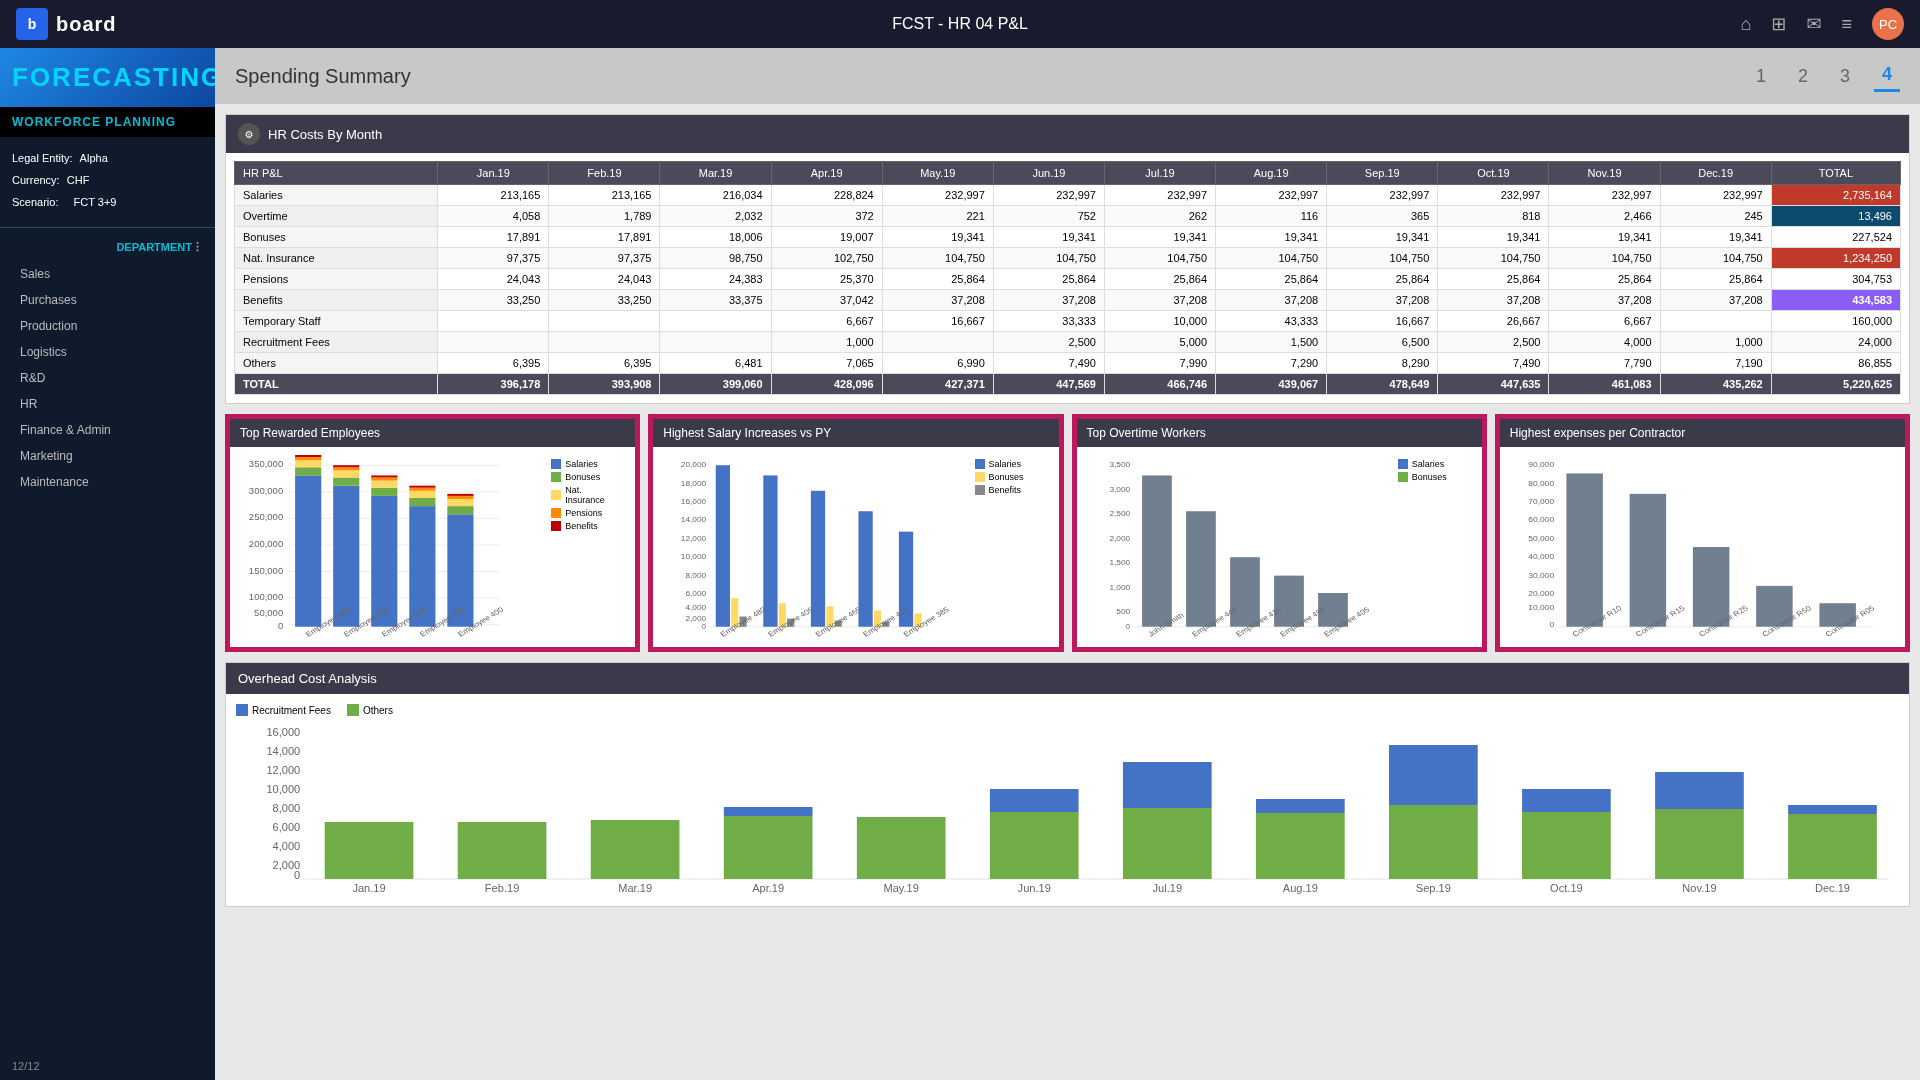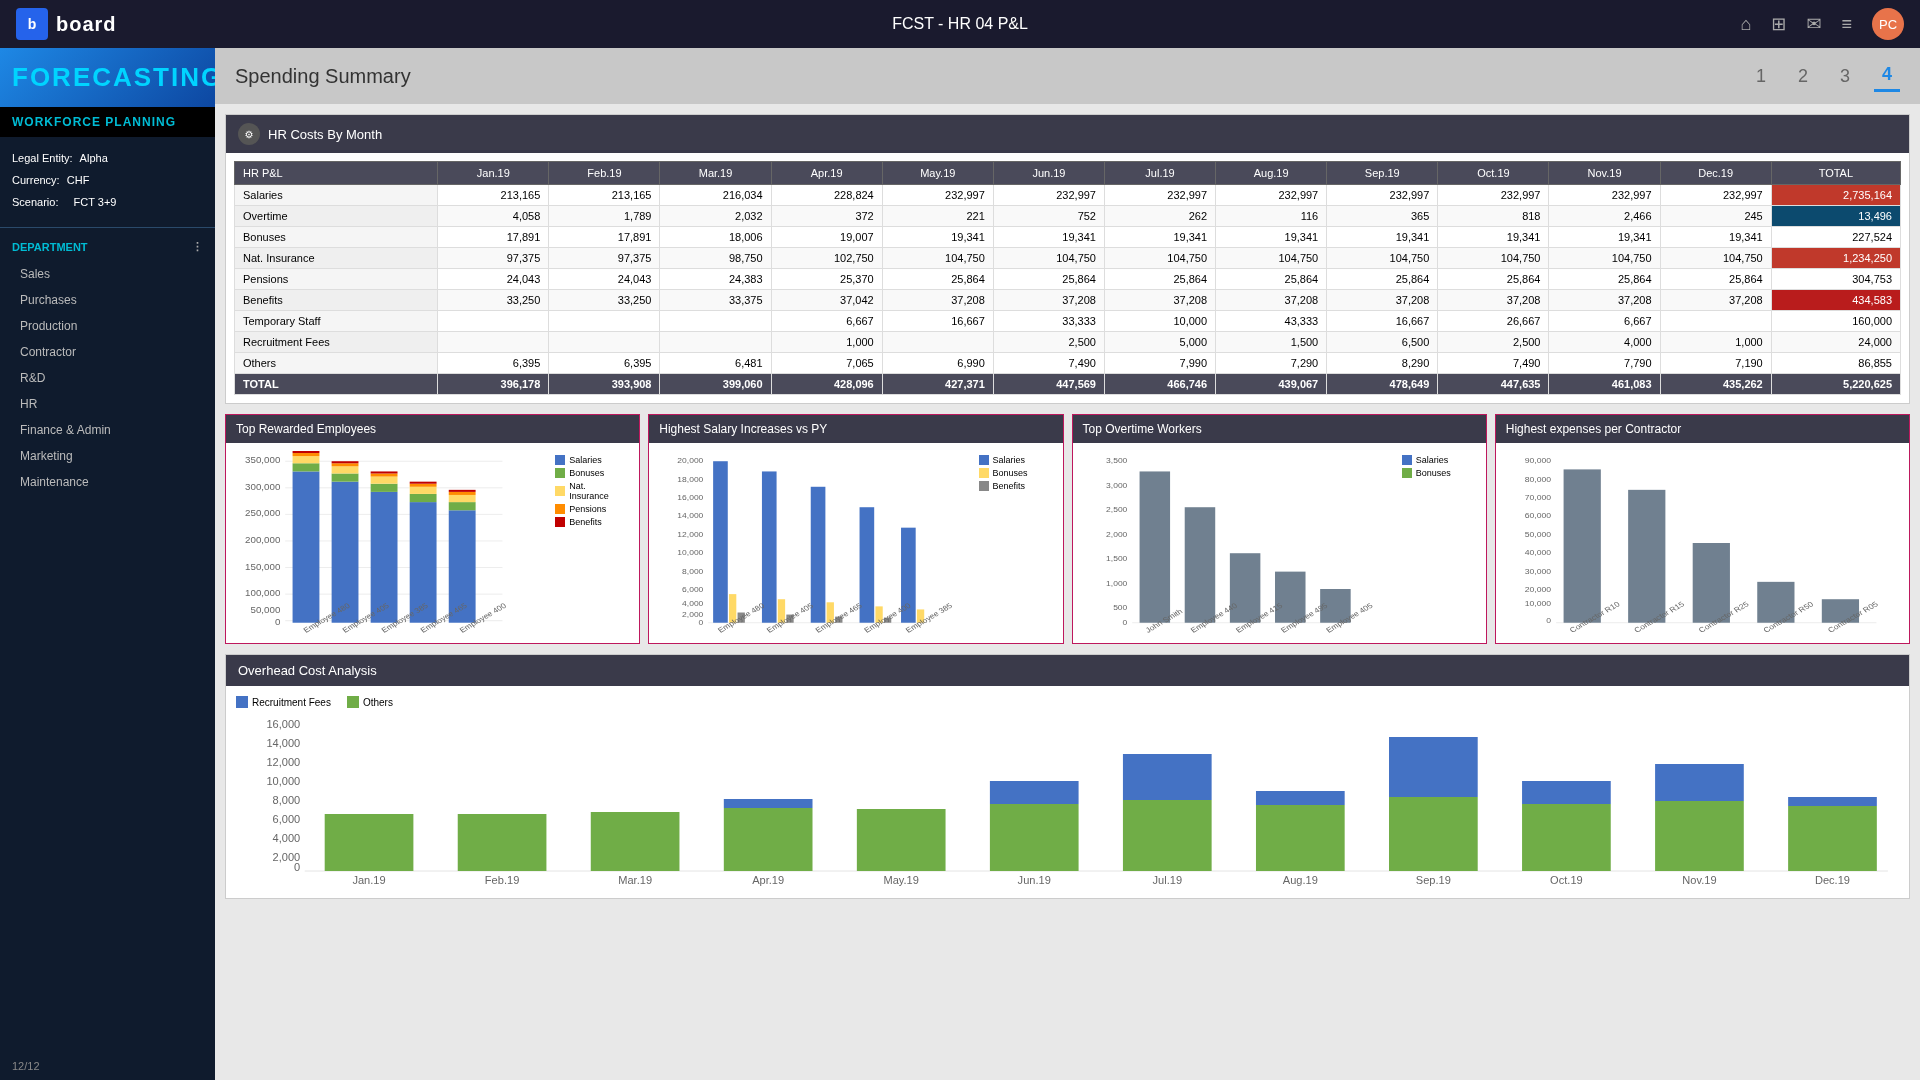--- a/index.html
+++ b/index.html
@@ -16,21 +16,21 @@
 
     
     .sidebar { position: absolute; left: 0; top: 48px; width: 215px; height: 1032px; background: #0f1b2d; display: flex; flex-direction: column; }
     .forecasting-banner { background: linear-gradient(135deg, #1e88e5, #0d47a1); padding: 14px 12px; }
     .forecasting-text { color: #00d4ff; font-size: 26px; font-weight: 900; letter-spacing: 2px; text-transform: uppercase; }
     .workforce-section { background: #000000; padding: 8px 12px; }
     .workforce-title { color: #00bcd4; font-size: 12px; font-weight: bold; text-transform: uppercase; letter-spacing: 1px; }
     .sidebar-info { padding: 10px 12px; color: #ccc; font-size: 11px; line-height: 2; }
     .sidebar-info span { color: white; }
     .sidebar-divider { height: 1px; background: #2a4a6a; margin: 4px 0; }
-    .department-header { display: flex; align-items: center; justify-content: space-between; padding: 8px 12px; color: #00bcd4; font-size: 11px; font-weight: bold; text-transform: uppercase; }
+    .department-header { display: flex; align-items: center; justify-content: flex-end; padding: 8px 12px; color: #00bcd4; font-size: 11px; font-weight: bold; text-transform: uppercase; }
     .dept-scroll { flex: 1; overflow-y: auto; }
     .dept-item { padding: 6px 20px; color: #bbb; cursor: pointer; font-size: 12px; }
     .page-counter { padding: 8px 12px; color: #888; font-size: 11px; }
 
     
     .main { position: absolute; left: 215px; top: 48px; right: 0; bottom: 0; background: #e8e8e8; overflow-y: auto; }
 
     
     .section-header { display: flex; align-items: center; background: #c8c8c8; padding: 12px 20px; position: relative; }
     .section-title { font-size: 20px; color: #333; font-weight: normal; flex: 1; }
@@ -47,21 +47,21 @@
     .hr-table th { background: #4a4a5a; color: white; padding: 5px 8px; text-align: center; font-weight: normal; border: 1px solid #666; }
     .hr-table th:first-child { text-align: left; }
     .hr-table td { padding: 4px 8px; border: 1px solid #ddd; text-align: right; }
     .hr-table td:first-child { text-align: left; background: #f5f5f5; }
     .hr-table tr:nth-child(even) td { background: #f9f9f9; }
     .hr-table tr:nth-child(even) td:first-child { background: #efefef; }
     .hr-table .total-row td { background: #4a4a5a !important; color: white; font-weight: bold; }
 
     
     .charts-row { display: flex; margin: 0 10px 10px 10px; gap: 8px; }
-    .chart-panel { flex: 1; background: white; border: 1px solid #be185d; }
+    .chart-panel { flex: 1; background: white; border: 5px solid #be185d; }
     .chart-panel-header { background: #3a3a4a; color: white; padding: 7px 10px; font-size: 12px; }
     .chart-body { padding: 8px; height: 200px; position: relative; display: flex; }
 
     
     .chart-svg { width: 100%; height: 100%; }
 
     
     .legend { display: flex; flex-direction: column; gap: 3px; padding: 4px; font-size: 9px; min-width: 80px; }
     .legend-item { display: flex; align-items: center; gap: 4px; }
     .legend-color { width: 10px; height: 10px; flex-shrink: 0; }
@@ -112,21 +112,21 @@
   </div>
   <div class="sidebar-divider"></div>
   <div class="department-header">
     <span>Department</span>
     <span style="color:#aaa; cursor:pointer;">⋮</span>
   </div>
   <div class="dept-scroll" id="dept-list">
       <div class="dept-item">Sales</div>
       <div class="dept-item">Purchases</div>
       <div class="dept-item">Production</div>
-      <div class="dept-item">Contractor</div>
+      <div class="dept-item">Logistics</div>
       <div class="dept-item">R&amp;D</div>
       <div class="dept-item">HR</div>
       <div class="dept-item">Finance &amp; Admin</div>
       <div class="dept-item">Marketing</div>
       <div class="dept-item">Maintenance</div>
     </div>
   <div class="page-counter">12/12</div>
 </div>
 
 <div class="main">
@@ -254,21 +254,21 @@
               <td>33,375</td>
               <td>37,042</td>
               <td>37,208</td>
               <td>37,208</td>
               <td>37,208</td>
               <td>37,208</td>
               <td>37,208</td>
               <td>37,208</td>
               <td>37,208</td>
               <td>37,208</td>
-              <td style="background: #b91c1c; color: white;">434,583</td>
+              <td style="background: #8b5cf6; color: white; font-weight: bold;">434,583</td>
             </tr>
             <tr>
               <td>Temporary Staff</td>
               <td></td>
               <td></td>
               <td></td>
               <td>6,667</td>
               <td>16,667</td>
               <td>33,333</td>
               <td>10,000</td>

